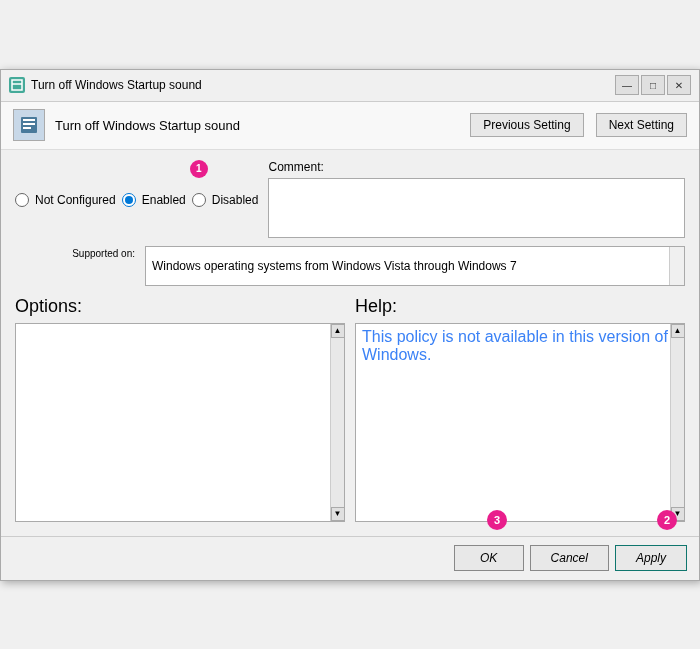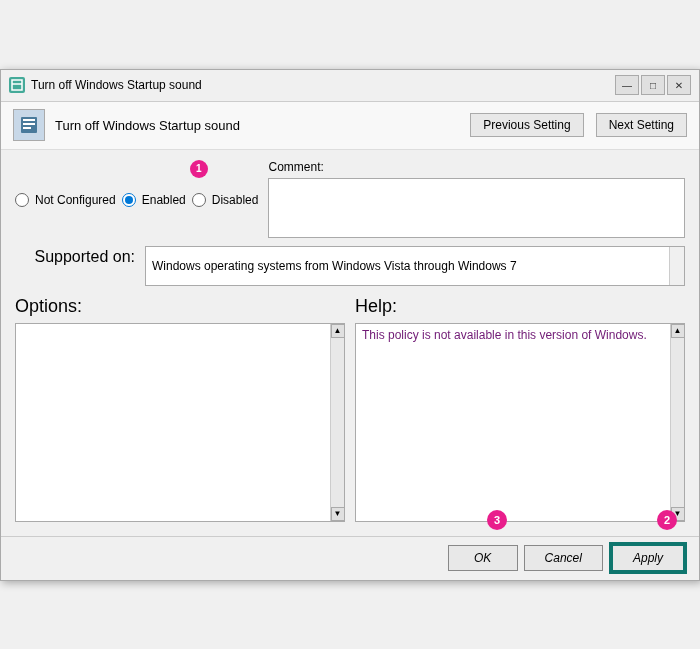--- a/index.html
+++ b/index.html
@@ -194,21 +194,21 @@
     }
 
     .supported-section {
       display: flex;
       gap: 10px;
       align-items: flex-start;
       margin-bottom: 10px;
     }
     .supported-label {
       min-width: 120px;
-      font-size: 16px;
+      font-size: 10px;
       padding-top: 2px;
       text-align: right;
     }
     .supported-box {
       flex: 1;
       border: 1px solid #aaa;
       background: white;
       padding: 12px 6px;
       font-size: 12px;
       min-height: 28px;
@@ -246,22 +246,22 @@
     .options-box, .help-box {
       flex: 1;
       border: 1px solid #aaa;
       background: white;
       padding: 4px 6px;
       font-size: 12px;
       overflow-y: auto;
       position: relative;
     }
     .help-text {
-      font-size: 12px;
-      color: #701a75;
+      font-size: 16px;
+      color: #3b82f6;
     }
 
     .scrollbar-stub {
       position: absolute;
       right: 0;
       top: 0;
       bottom: 0;
       width: 14px;
       background: #f0f0f0;
       border-left: 1px solid #ccc;
@@ -300,21 +300,21 @@
     .footer-btn {
       padding: 5px 20px;
       background: #e8e8e8;
       border: 1px solid #888;
       cursor: pointer;
       font-size: 12px;
       min-width: 70px;
       text-align: center;
       font-style: italic;
     }
-    .footer-btn.apply { border: 4px solid #0f766e; }
+    .footer-btn.apply { border: 1px solid #0f766e; }
 
     .badge-float {
       width: 20px;
       height: 20px;
       border-radius: 50%;
       background: #e91e8c;
       color: white;
       font-size: 11px;
       font-weight: bold;
       display: flex;

